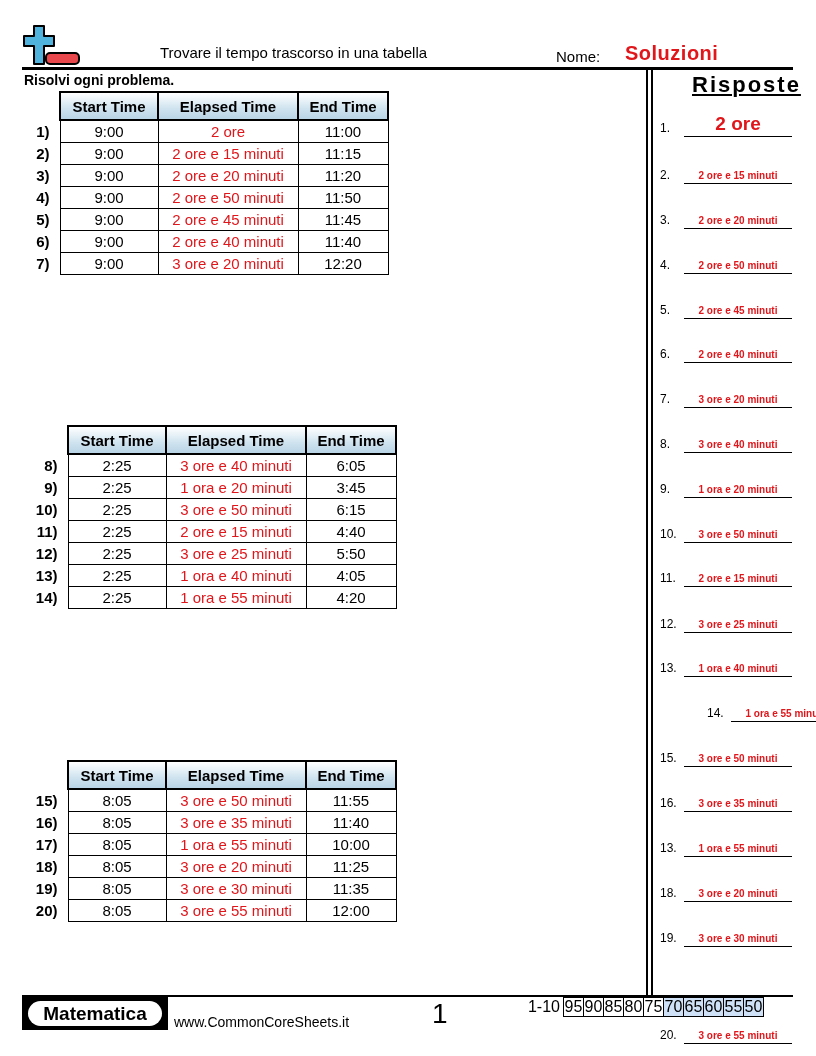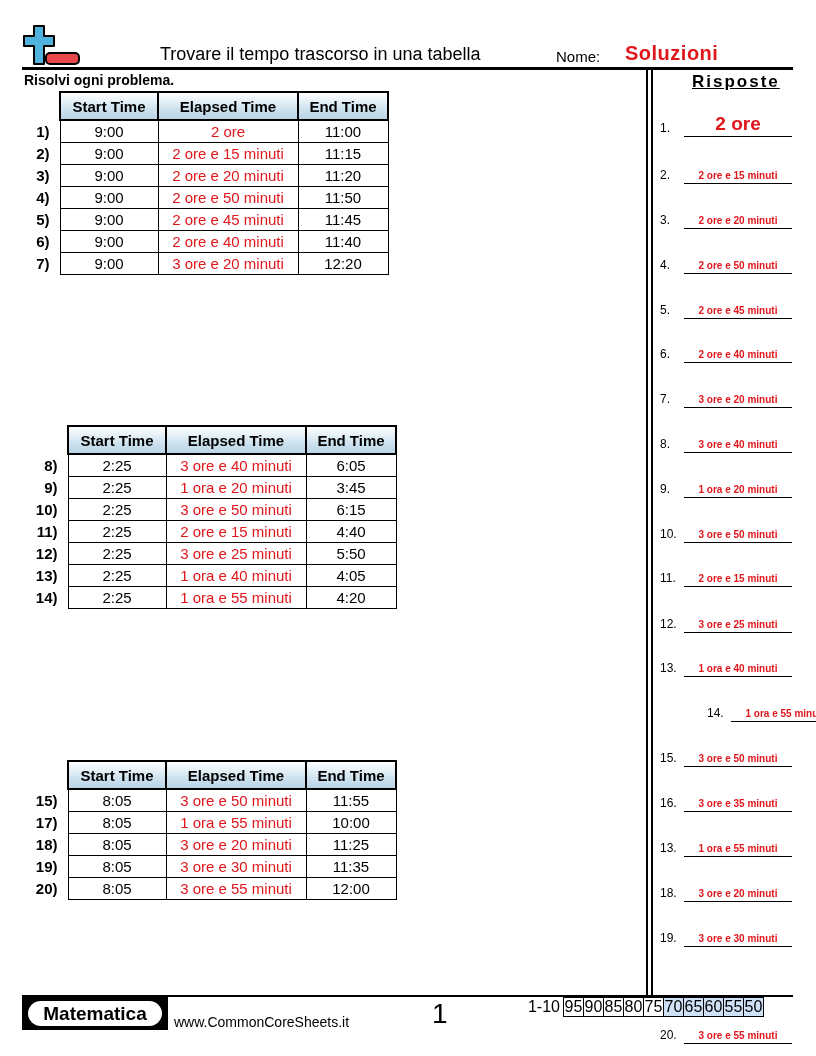--- a/index.html
+++ b/index.html
@@ -1,26 +1,26 @@
 <!DOCTYPE html>
 <html><head>
 <meta charset="utf-8">
 <style>
   html,body{margin:0;padding:0;background:#fff;}
   body{width:816px;height:1056px;position:relative;font-family:"Liberation Sans",sans-serif;color:#000;overflow:hidden;}
   .abs{position:absolute;}
   #logo{left:22px;top:24px;width:58px;height:44px;}
-  #title{left:160px;top:44px;font-size:18px;white-space:nowrap;}
+  #title{left:160px;top:44px;font-size:15px;white-space:nowrap;}
   #name-label{left:556px;top:48px;font-size:15px;}
   #name-value{left:625px;top:42px;font-size:20px;font-weight:bold;color:#e0161b;letter-spacing:0.5px;}
   #header-rule{left:22px;top:67px;width:771px;height:3px;background:#000;}
   #instructions{left:24px;top:72px;font-size:14px;font-weight:bold;}
   #vdiv1{left:646px;top:70px;width:2px;height:926px;background:#000;}
   #vdiv2{left:651px;top:70px;width:2px;height:926px;background:#000;}
-  #answers-title{left:692px;top:72px;font-size:17px;font-weight:bold;letter-spacing:2px;text-decoration:underline;}
+  #answers-title{left:692px;top:72px;font-size:22px;font-weight:bold;letter-spacing:2px;text-decoration:underline;}
   table.prob{position:absolute;border-collapse:collapse;font-size:15px;}
   table.prob th{background:linear-gradient(#ffffff,#cfe3ef 60%,#b9d4e6);border:2px solid #000;font-weight:bold;height:26px;padding:0;font-size:15px;}
   table.prob td{border:1px solid #000;height:21px;padding:0;text-align:center;}
   table.prob td.num{border:none;text-align:right;font-weight:bold;padding-right:10px;}
   table.prob td.ans{color:#e0161b;}
   table.prob th.blank{background:none;border:none;}
   .ans-row{position:absolute;left:660px;width:132px;height:20px;}
   .ans-num{position:absolute;left:0;bottom:2px;font-size:12px;}
   .ans-line{position:absolute;left:24px;right:0;bottom:0;border-bottom:1.5px solid #000;text-align:center;color:#e0161b;font-weight:bold;font-size:10px;line-height:14px;}
   .ans-line.big{font-size:19px;line-height:24px;}
@@ -183,20 +183,26 @@
     <th>Elapsed Time</th>
     <th>End Time</th>
   </tr>
   <tr>
         <td class="num">15)</td>
         <td>8:05</td>
         <td class="ans">3 ore e 50 minuti</td>
         <td>11:55</td>
       </tr>
   <tr>
+        <td class="num">16)</td>
+        <td>8:05</td>
+        <td class="ans">3 ore e 35 minuti</td>
+        <td>11:40</td>
+      </tr>
+  <tr>
         <td class="num">17)</td>
         <td>8:05</td>
         <td class="ans">1 ora e 55 minuti</td>
         <td>10:00</td>
       </tr>
   <tr>
         <td class="num">18)</td>
         <td>8:05</td>
         <td class="ans">3 ore e 20 minuti</td>
         <td>11:25</td>

